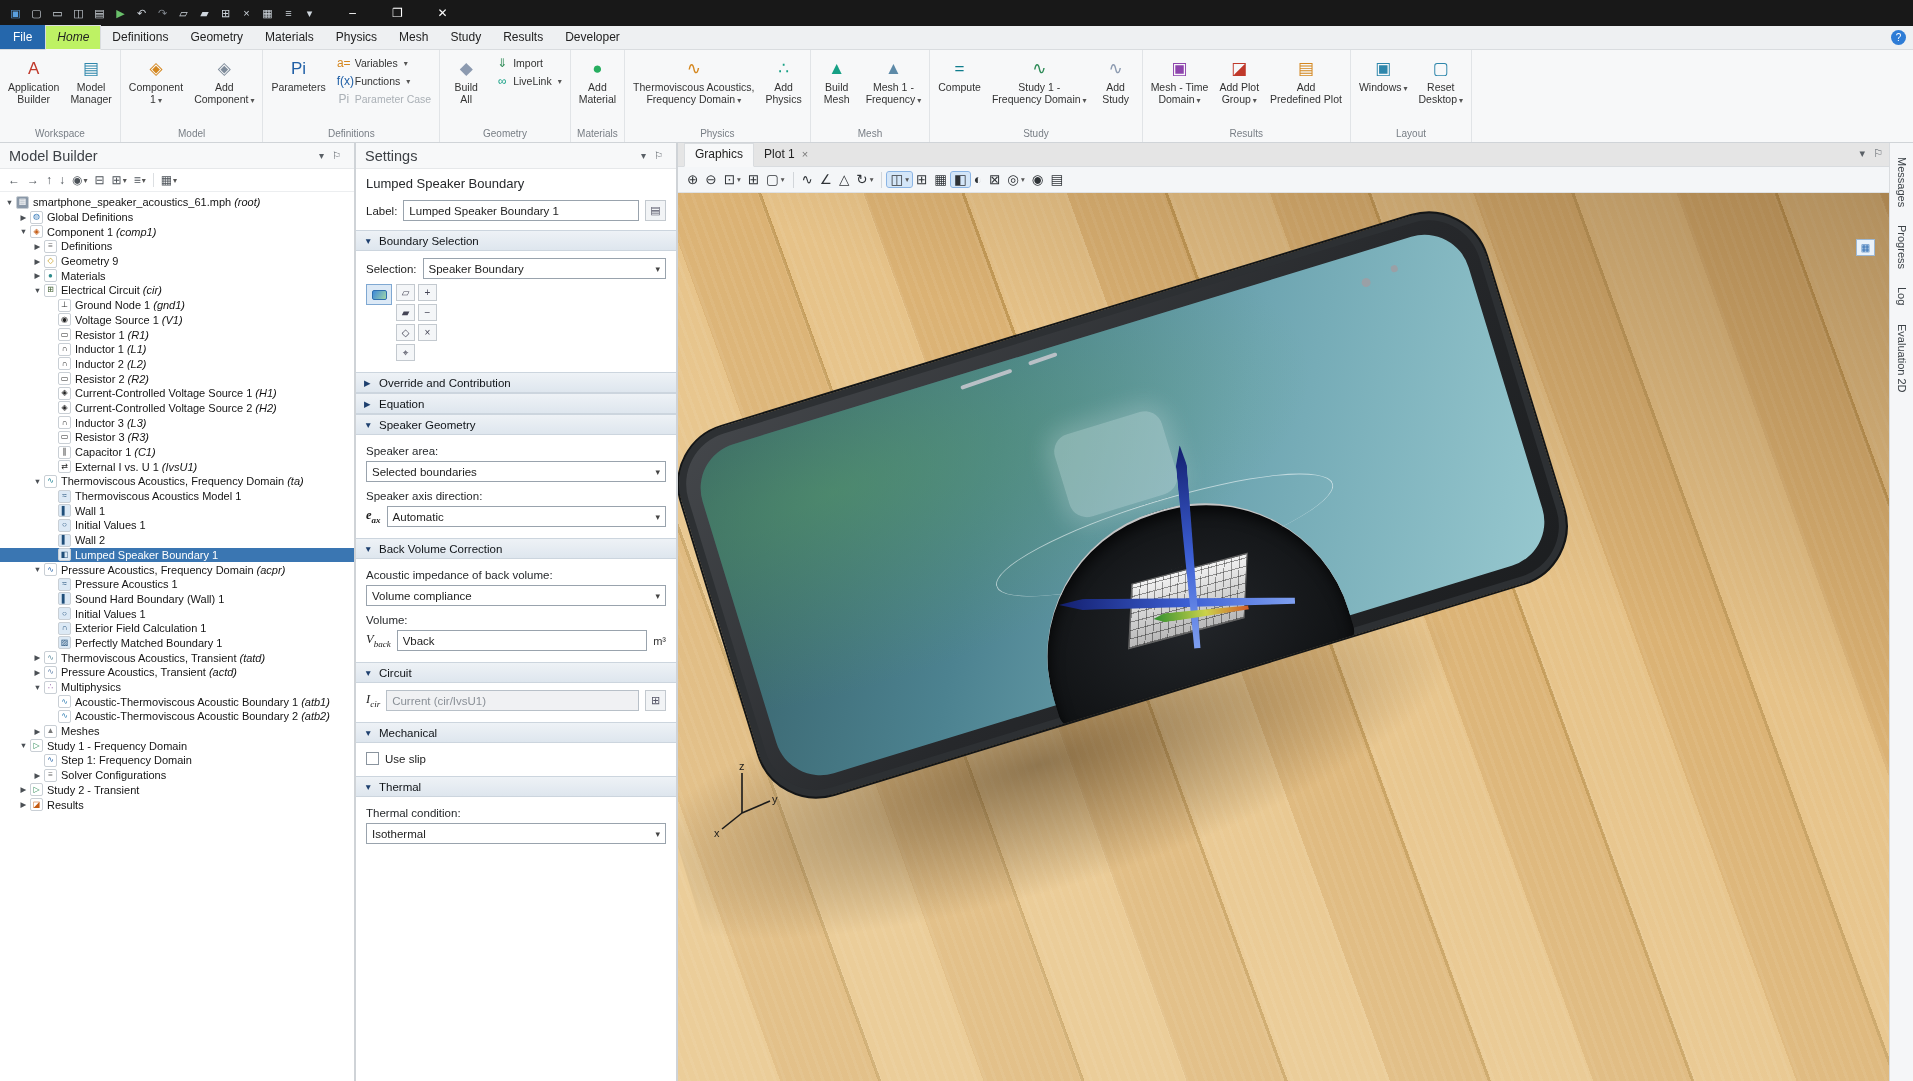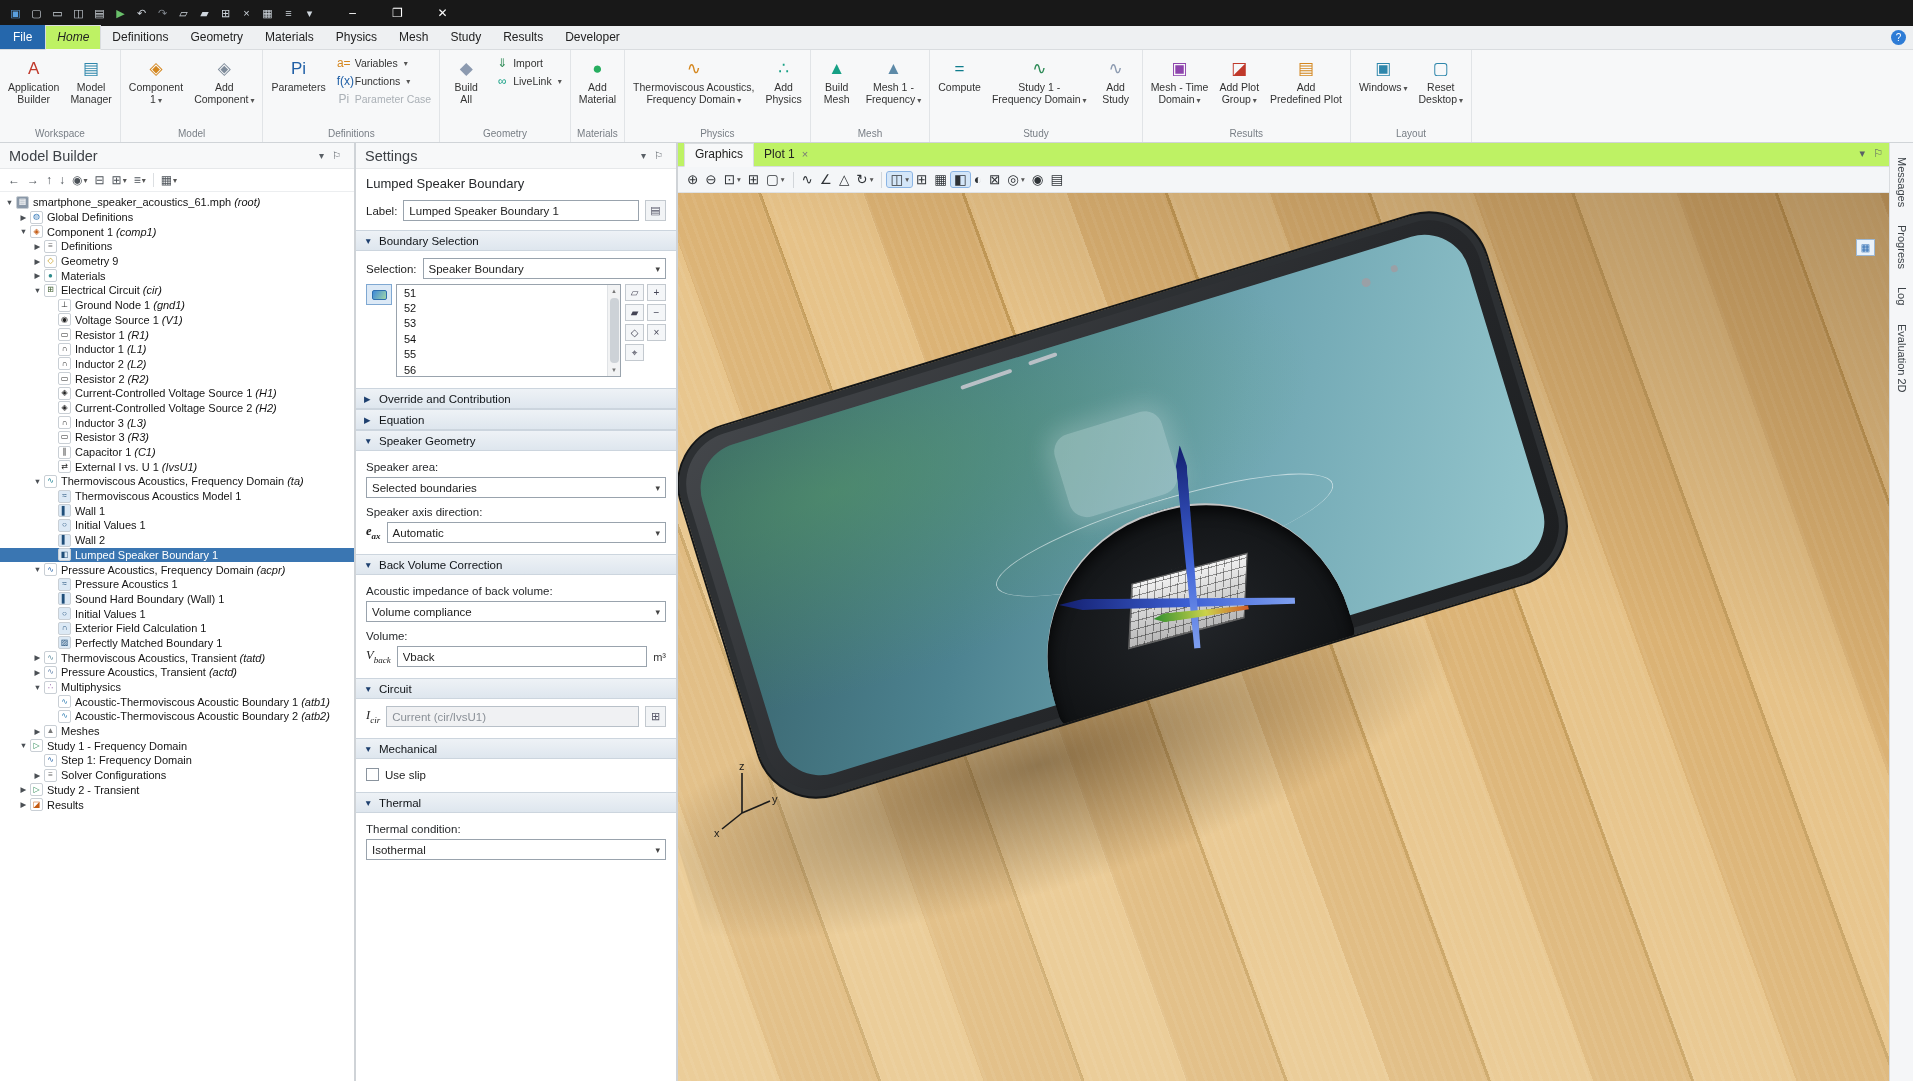--- a/index.html
+++ b/index.html
@@ -89,21 +89,21 @@
   .sym { font-family:"Liberation Serif", serif; font-style:italic; font-size:12.5px; color:#222; white-space:nowrap; }
   .sym sub { font-size:9px; }
   .sym.vec { font-weight:bold; }
   .unit { font-size:11px; color:#333; flex:none; }
   .dis-input { background:#f0f1f3; color:#8a9097; border:1px solid #b8c0c8; height:21px; flex:1; display:flex; align-items:center; padding:0 5px; }
   .chk-row { display:flex; align-items:center; gap:6px; margin-top:2px; }
   .checkbox { width:13px; height:13px; border:1px solid #8a949e; background:#fff; flex:none; }
 
   
   .g-panel { flex:1; display:flex; flex-direction:column; background:#fff; min-width:0; }
-  .gtab-row { height:24px; background:#bef264; display:flex; align-items:flex-end; border-bottom:1px solid #d9dcdf; position:relative; flex:none; }
+  .gtab-row { height:24px; background:#e5e5e5; display:flex; align-items:flex-end; border-bottom:1px solid #d9dcdf; position:relative; flex:none; }
   .gtab { padding:3px 10px 5px; font-size:12px; display:flex; align-items:center; gap:7px; color:#222; }
   .gtab.active { background:#f7f8f9; border:1px solid #d9dcdf; border-bottom:1px solid #f7f8f9; margin-bottom:-1px; margin-left:6px; }
   .gtab .close-x { color:#777; font-size:11px; }
   .gtab-right { position:absolute; right:6px; top:4px; display:flex; gap:8px; color:#5a6066; font-size:11px; }
   .gtoolbar { height:26px; background:#f4f6f8; border-bottom:1px solid #dfe2e5; display:flex; align-items:center; padding:0 6px; gap:1px; color:#2f3337; flex:none; }
   .gt { display:flex; align-items:center; padding:1px 3px; font-size:13.5px; border-radius:2px; line-height:1; }
   .gt.active { background:#d4e6f8; outline:1px solid #8ab4e4; }
   .gsep { width:1px; height:16px; background:#d2d6da; margin:0 4px; }
   .gt .ddarrow { font-size:7.5px; }
 
@@ -688,35 +688,20 @@
               <span>Selection:</span>
               <div class="select">
                 <span>Speaker Boundary</span>
                 <span class="ddv">▾</span>
               </div>
             </div>
             <div class="bs-row">
               <div class="active-toggle">
                   <div class="at-ic"></div>
                 </div>
-              <div class="listbox">
-                <div class="list-items">
-                    <div class="list-item">51</div>
-                    <div class="list-item">52</div>
-                    <div class="list-item">53</div>
-                    <div class="list-item">54</div>
-                    <div class="list-item">55</div>
-                    <div class="list-item">56</div>
-                  </div>
-                <div class="list-scroll">
-                  <div class="ls-btn">▲</div>
-                  <div class="ls-thumb"></div>
-                  <div class="ls-btn">▼</div>
-                </div>
-              </div>
               <div class="sel-btns">
                   <div class="sel-btn">▱</div>
                   <div class="sel-btn">+</div>
                   <div class="sel-btn">▰</div>
                   <div class="sel-btn">−</div>
                   <div class="sel-btn">◇</div>
                   <div class="sel-btn">×</div>
                   <div class="sel-btn">⌖</div>
                 </div>
             </div>

